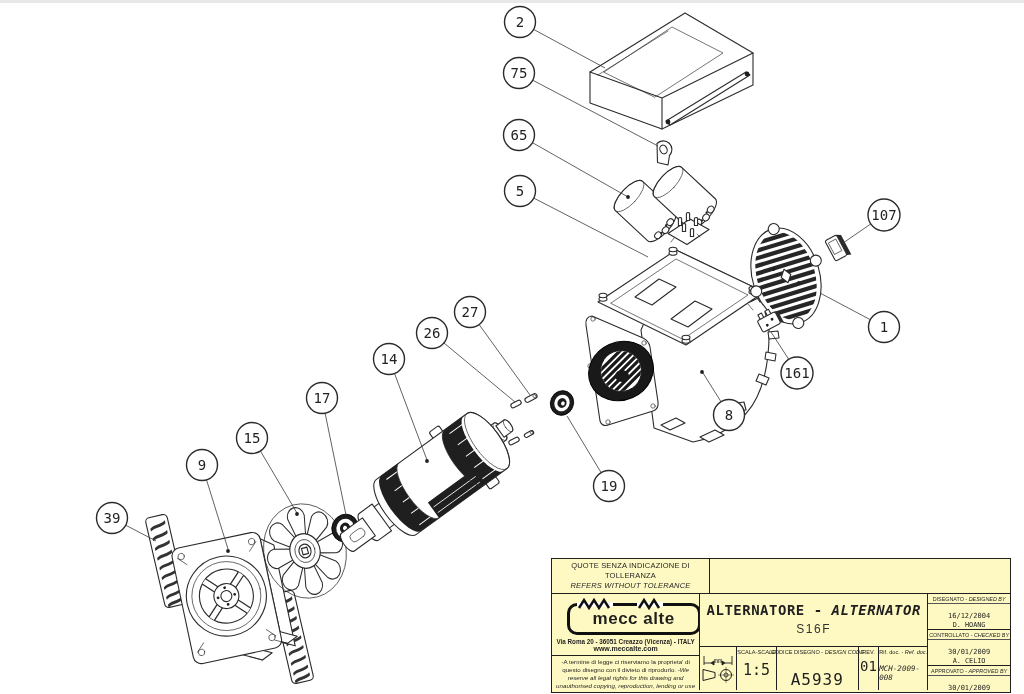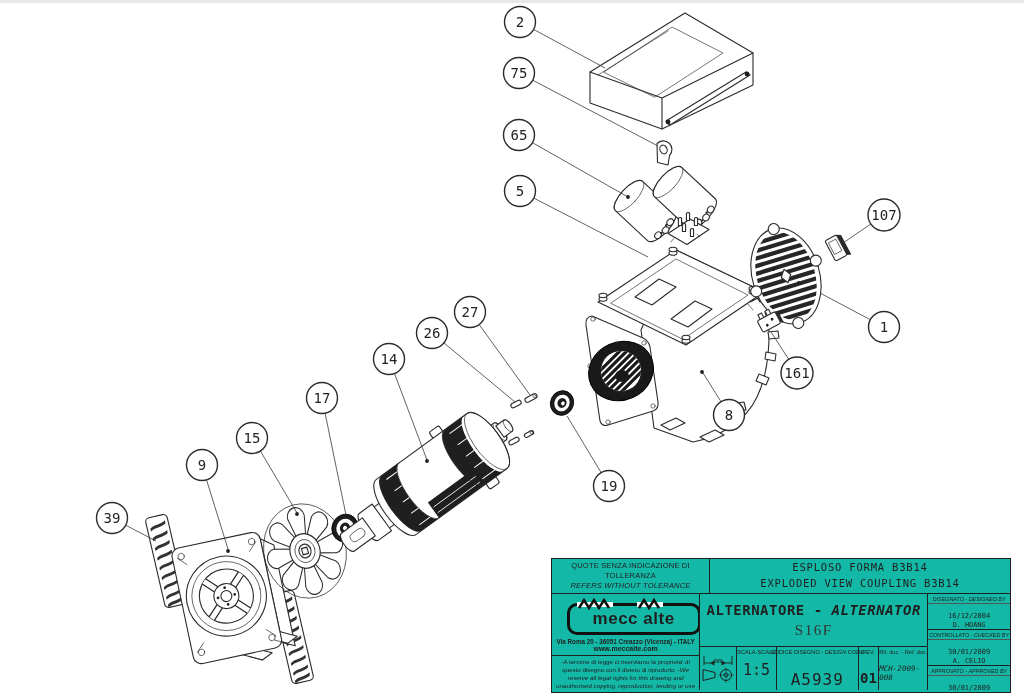--- a/index.html
+++ b/index.html
@@ -13,50 +13,50 @@
   .fd{fill:#1f1f1f;stroke:none;}
   .wtick{fill:none;stroke:#ffffff;stroke-width:1;}
   .leader{fill:none;stroke:#3a3a3a;stroke-width:0.8;}
   .callout circle{fill:#fff;stroke:#2b2b2b;stroke-width:1.4;}
   .callout text{font-size:14px;fill:#222;text-anchor:middle;}
   .blade{fill:#fff;stroke:#2b2b2b;stroke-width:1;}
   .slat{fill:#333;stroke:none;}
 
   
   .tb{position:absolute;left:551px;top:558px;width:460px;height:135px;border:1.5px solid #1f1f1f;
-      background:#14b8a6;box-sizing:border-box;color:#1f1f1f;z-index:5;}
+      background:#fef9c3;box-sizing:border-box;color:#1f1f1f;z-index:5;}
   .tb *{box-sizing:border-box;}
   .tb-r1{height:35px;display:flex;border-bottom:1.2px solid #1f1f1f;}
   .tb-r1-left{width:158px;border-right:1.2px solid #1f1f1f;display:flex;flex-direction:column;
       justify-content:center;text-align:center;font-size:7.5px;letter-spacing:.2px;line-height:1.35;}
   .tb-r1-right{flex:1;display:flex;flex-direction:column;justify-content:center;text-align:center;
       font-family:"DejaVu Sans Mono",monospace;font-size:10.5px;letter-spacing:.8px;line-height:1.5;}
   .it{font-style:italic;}
   .tb-r2{display:flex;height:96px;}
   .tb-left{width:158px;border-right:1.2px solid #1f1f1f;text-align:center;overflow:hidden;}
   .logo-wrap{position:relative;width:118px;margin:9px auto 0;}
   .logo-box{width:134px;height:32px;border:3px solid #101010;border-radius:10px;display:flex;
       align-items:center;justify-content:center;font-weight:800;font-size:17px;letter-spacing:.5px;}
   .logo-zig{position:absolute;top:-6px;left:0;}
   .addr{font-size:6.3px;font-weight:bold;margin-top:3px;}
   .site{font-size:7px;font-weight:bold;}
   .legal{border-top:1px solid #1f1f1f;margin-top:3px;padding:2px 4px 0;font-size:6.2px;line-height:1.3;}
   .tb-mid{width:228px;border-right:1.2px solid #1f1f1f;display:flex;flex-direction:column;}
   .tb-prod{height:53px;border-bottom:1.2px solid #1f1f1f;text-align:center;padding-top:8px;}
   .prod-line{font-family:"DejaVu Sans Mono",monospace;font-weight:bold;font-size:14px;letter-spacing:.5px;}
-  .model{font-family:Liberation Serif, serif;font-size:15px;letter-spacing:1.5px;margin-top:4px;color:#333;}
+  .model{font-family:Liberation Sans, sans-serif;font-size:12px;letter-spacing:1.5px;margin-top:4px;color:#333;}
   .tb-scalerow{flex:1;display:flex;}
   .cell{border-right:1.2px solid #1f1f1f;display:flex;flex-direction:column;align-items:center;}
   .cell:last-child{border-right:none;}
   .cell .lbl{font-size:5.6px;padding-top:2px;white-space:nowrap;}
   .cell .val{font-family:"DejaVu Sans Mono",monospace;}
   .c-mm{width:40px;justify-content:center;}
   .c-scale{width:42px;}  .c-scale .val{font-size:15px;margin-top:6px;}
   .c-code{width:82px;}   .c-code .val{font-size:16px;margin-top:15px;letter-spacing:1px;}
-  .c-rev{width:24px;}    .c-rev .val{font-size:14px;margin-top:15px;font-weight:bold;}
+  .c-rev{width:24px;}    .c-rev .val{font-size:14px;margin-top:3px;}
   .c-ref{flex:1;}        .c-ref .val{font-size:7.5px;font-style:italic;margin-top:9px;}
   .tb-right{flex:1;display:flex;flex-direction:column;}
   .sign{flex:1;border-bottom:1.2px solid #1f1f1f;display:flex;flex-direction:column;text-align:center;}
   .sign:last-child{border-bottom:none;}
   .sign-label{font-size:5.4px;border-bottom:.8px solid #555;padding:1.5px 1px;white-space:nowrap;}
   .sign-date{font-family:"DejaVu Sans Mono",monospace;font-size:7px;margin-top:8px;}
   .sign-name{font-family:"DejaVu Sans Mono",monospace;font-size:6.8px;margin-top:1px;}
 </style>
 </head>
 <body>
@@ -391,24 +391,20 @@
       <text x="609" y="491">19</text>
     </g>
 </svg>
 
 <div class="tb">
   <div class="tb-r1">
     <div class="tb-r1-left">
       <span>QUOTE SENZA INDICAZIONE DI TOLLERANZA</span>
       <span class="it">REFERS WITHOUT TOLERANCE</span>
     </div>
-    <div class="tb-r1-right">
-      <span>ESPLOSO FORMA B3B14</span>
-      <span>EXPLODED VIEW COUPLING B3B14</span>
-    </div>
   </div>
   <div class="tb-r2">
     <div class="tb-left">
       <div class="logo-wrap">
         <div class="logo-box">mecc alte</div>
         <svg class="logo-zig" width="118" height="14">
           <rect x="10" y="5" width="36" height="5" fill="#fff"></rect>
           <rect x="70" y="5" width="26" height="5" fill="#fff"></rect>
           <path d="M12,11 L17,3 L22,11 L27,3 L32,11 L37,3 L42,11" stroke="#101010" stroke-width="2.5" fill="none"></path>
           <path d="M72,11 L77,3 L82,11 L87,3 L92,11" stroke="#101010" stroke-width="2.5" fill="none"></path>

